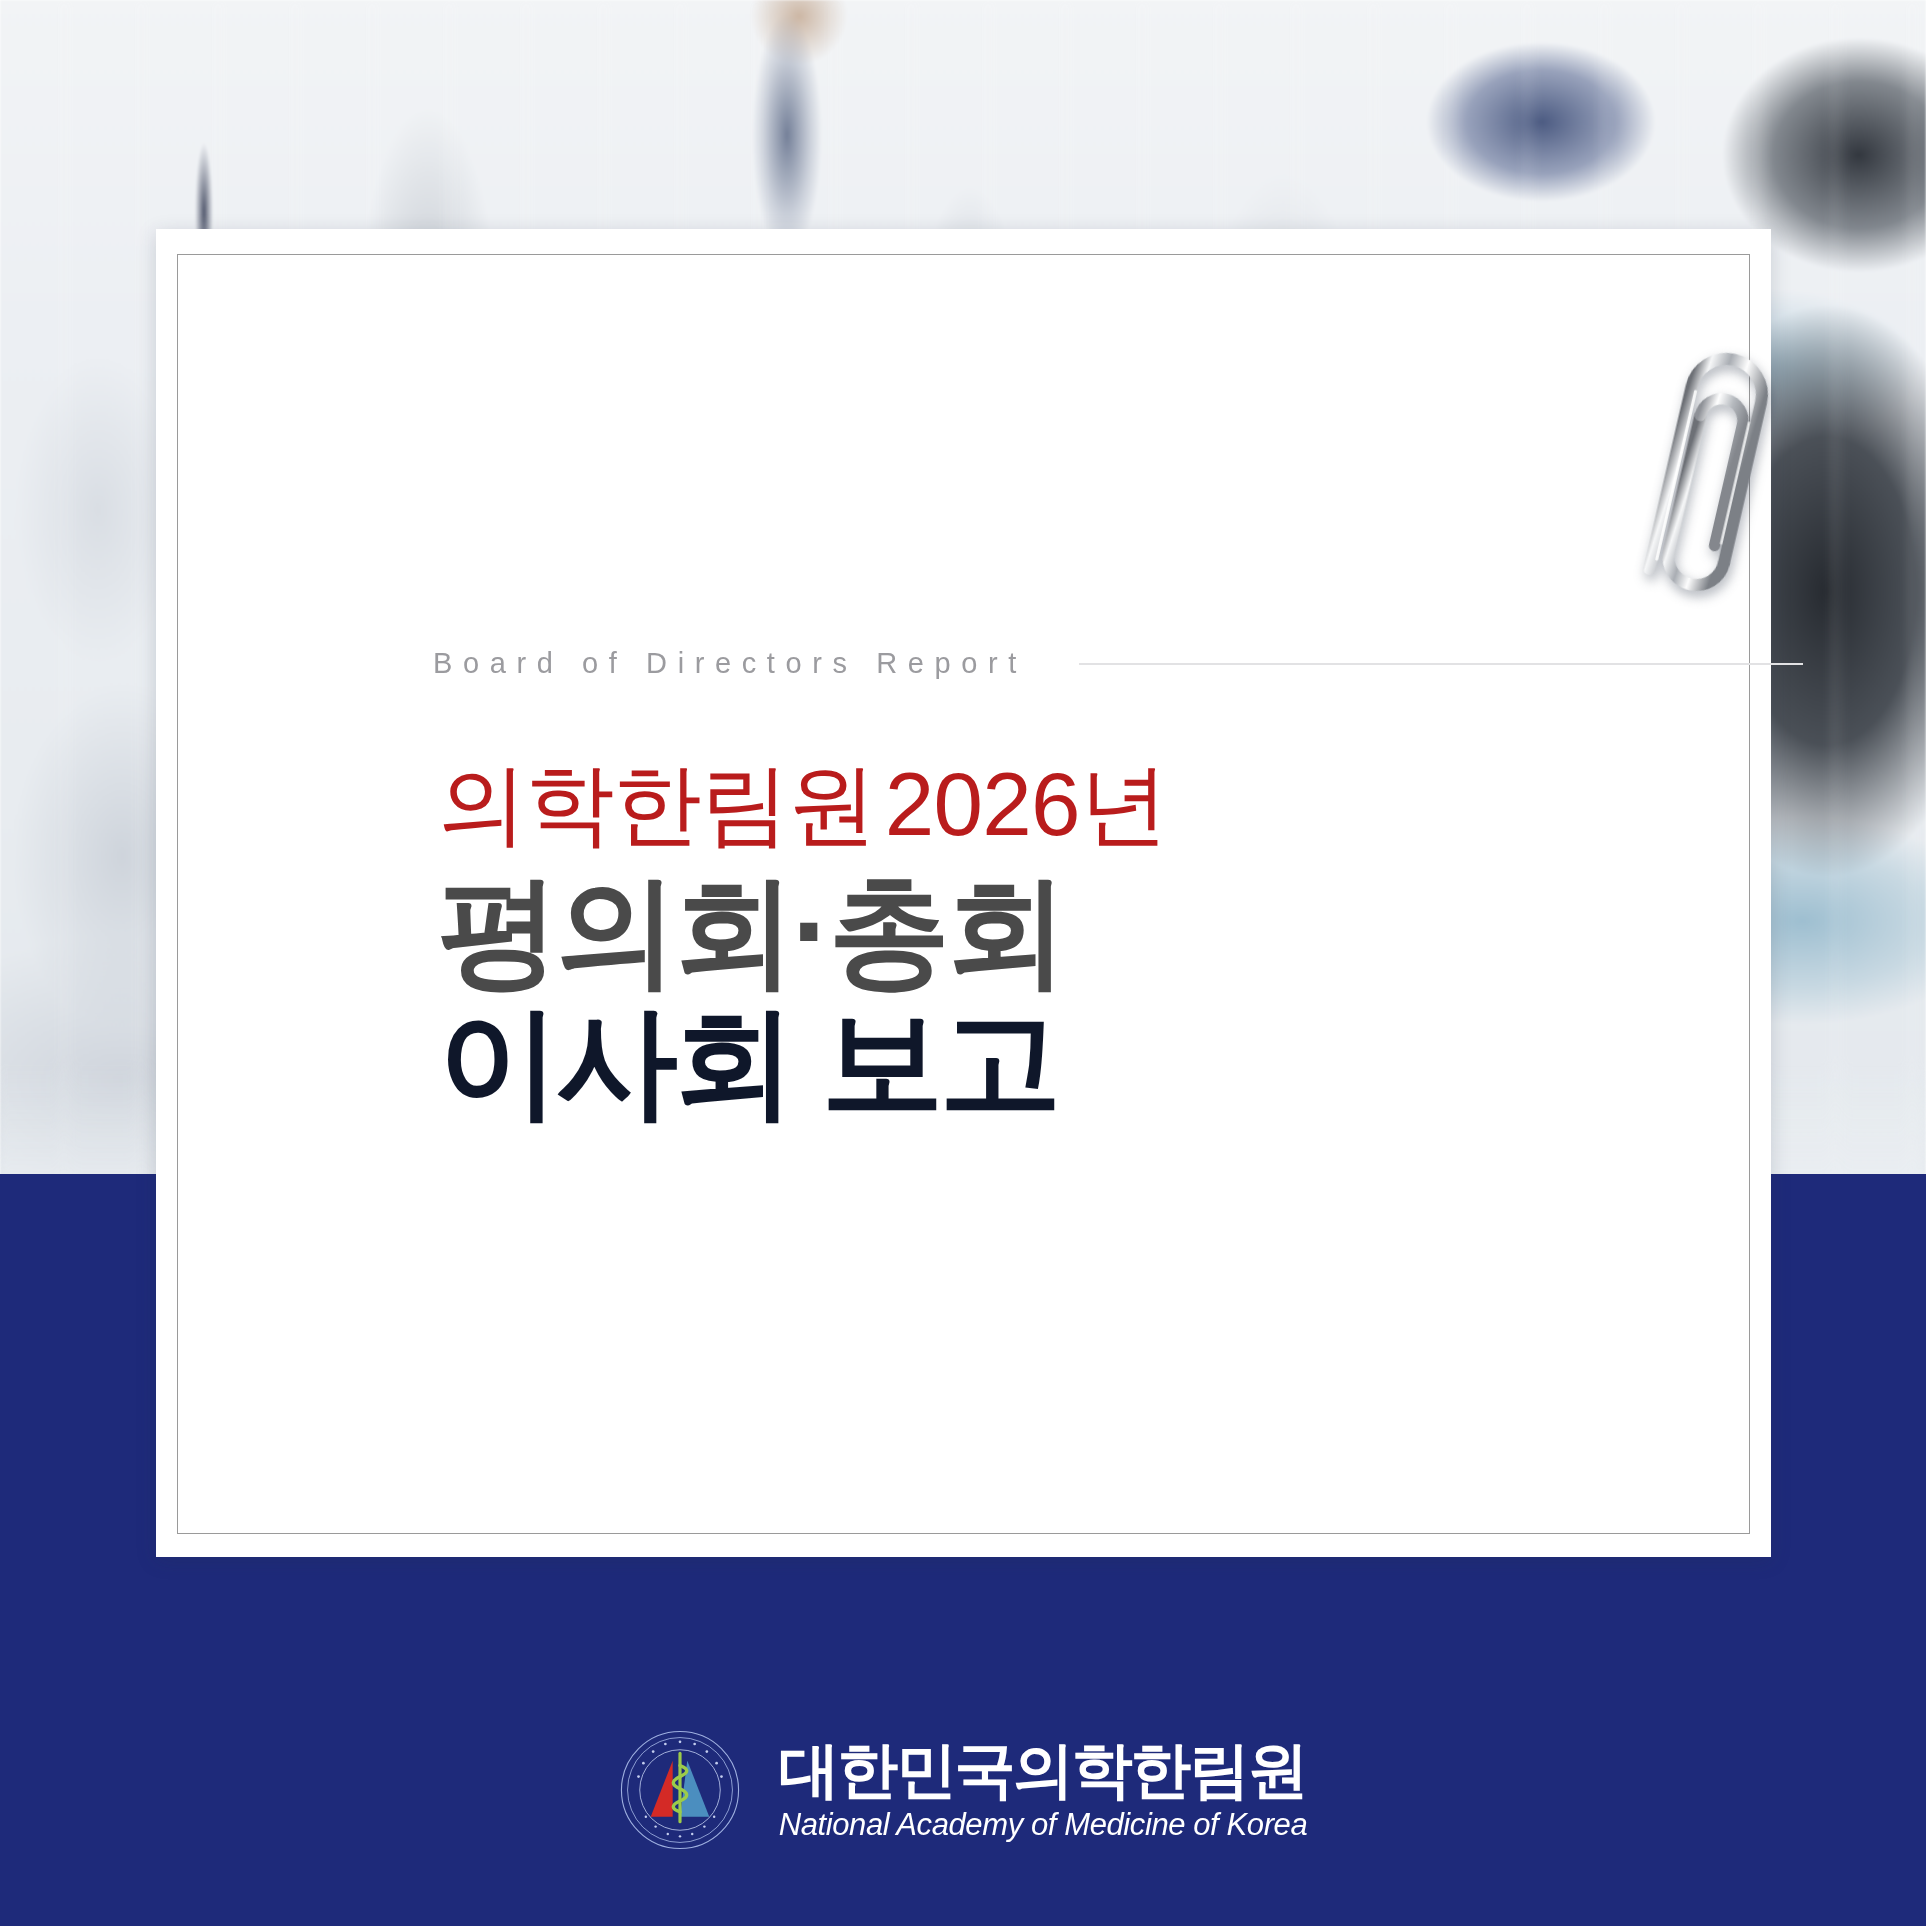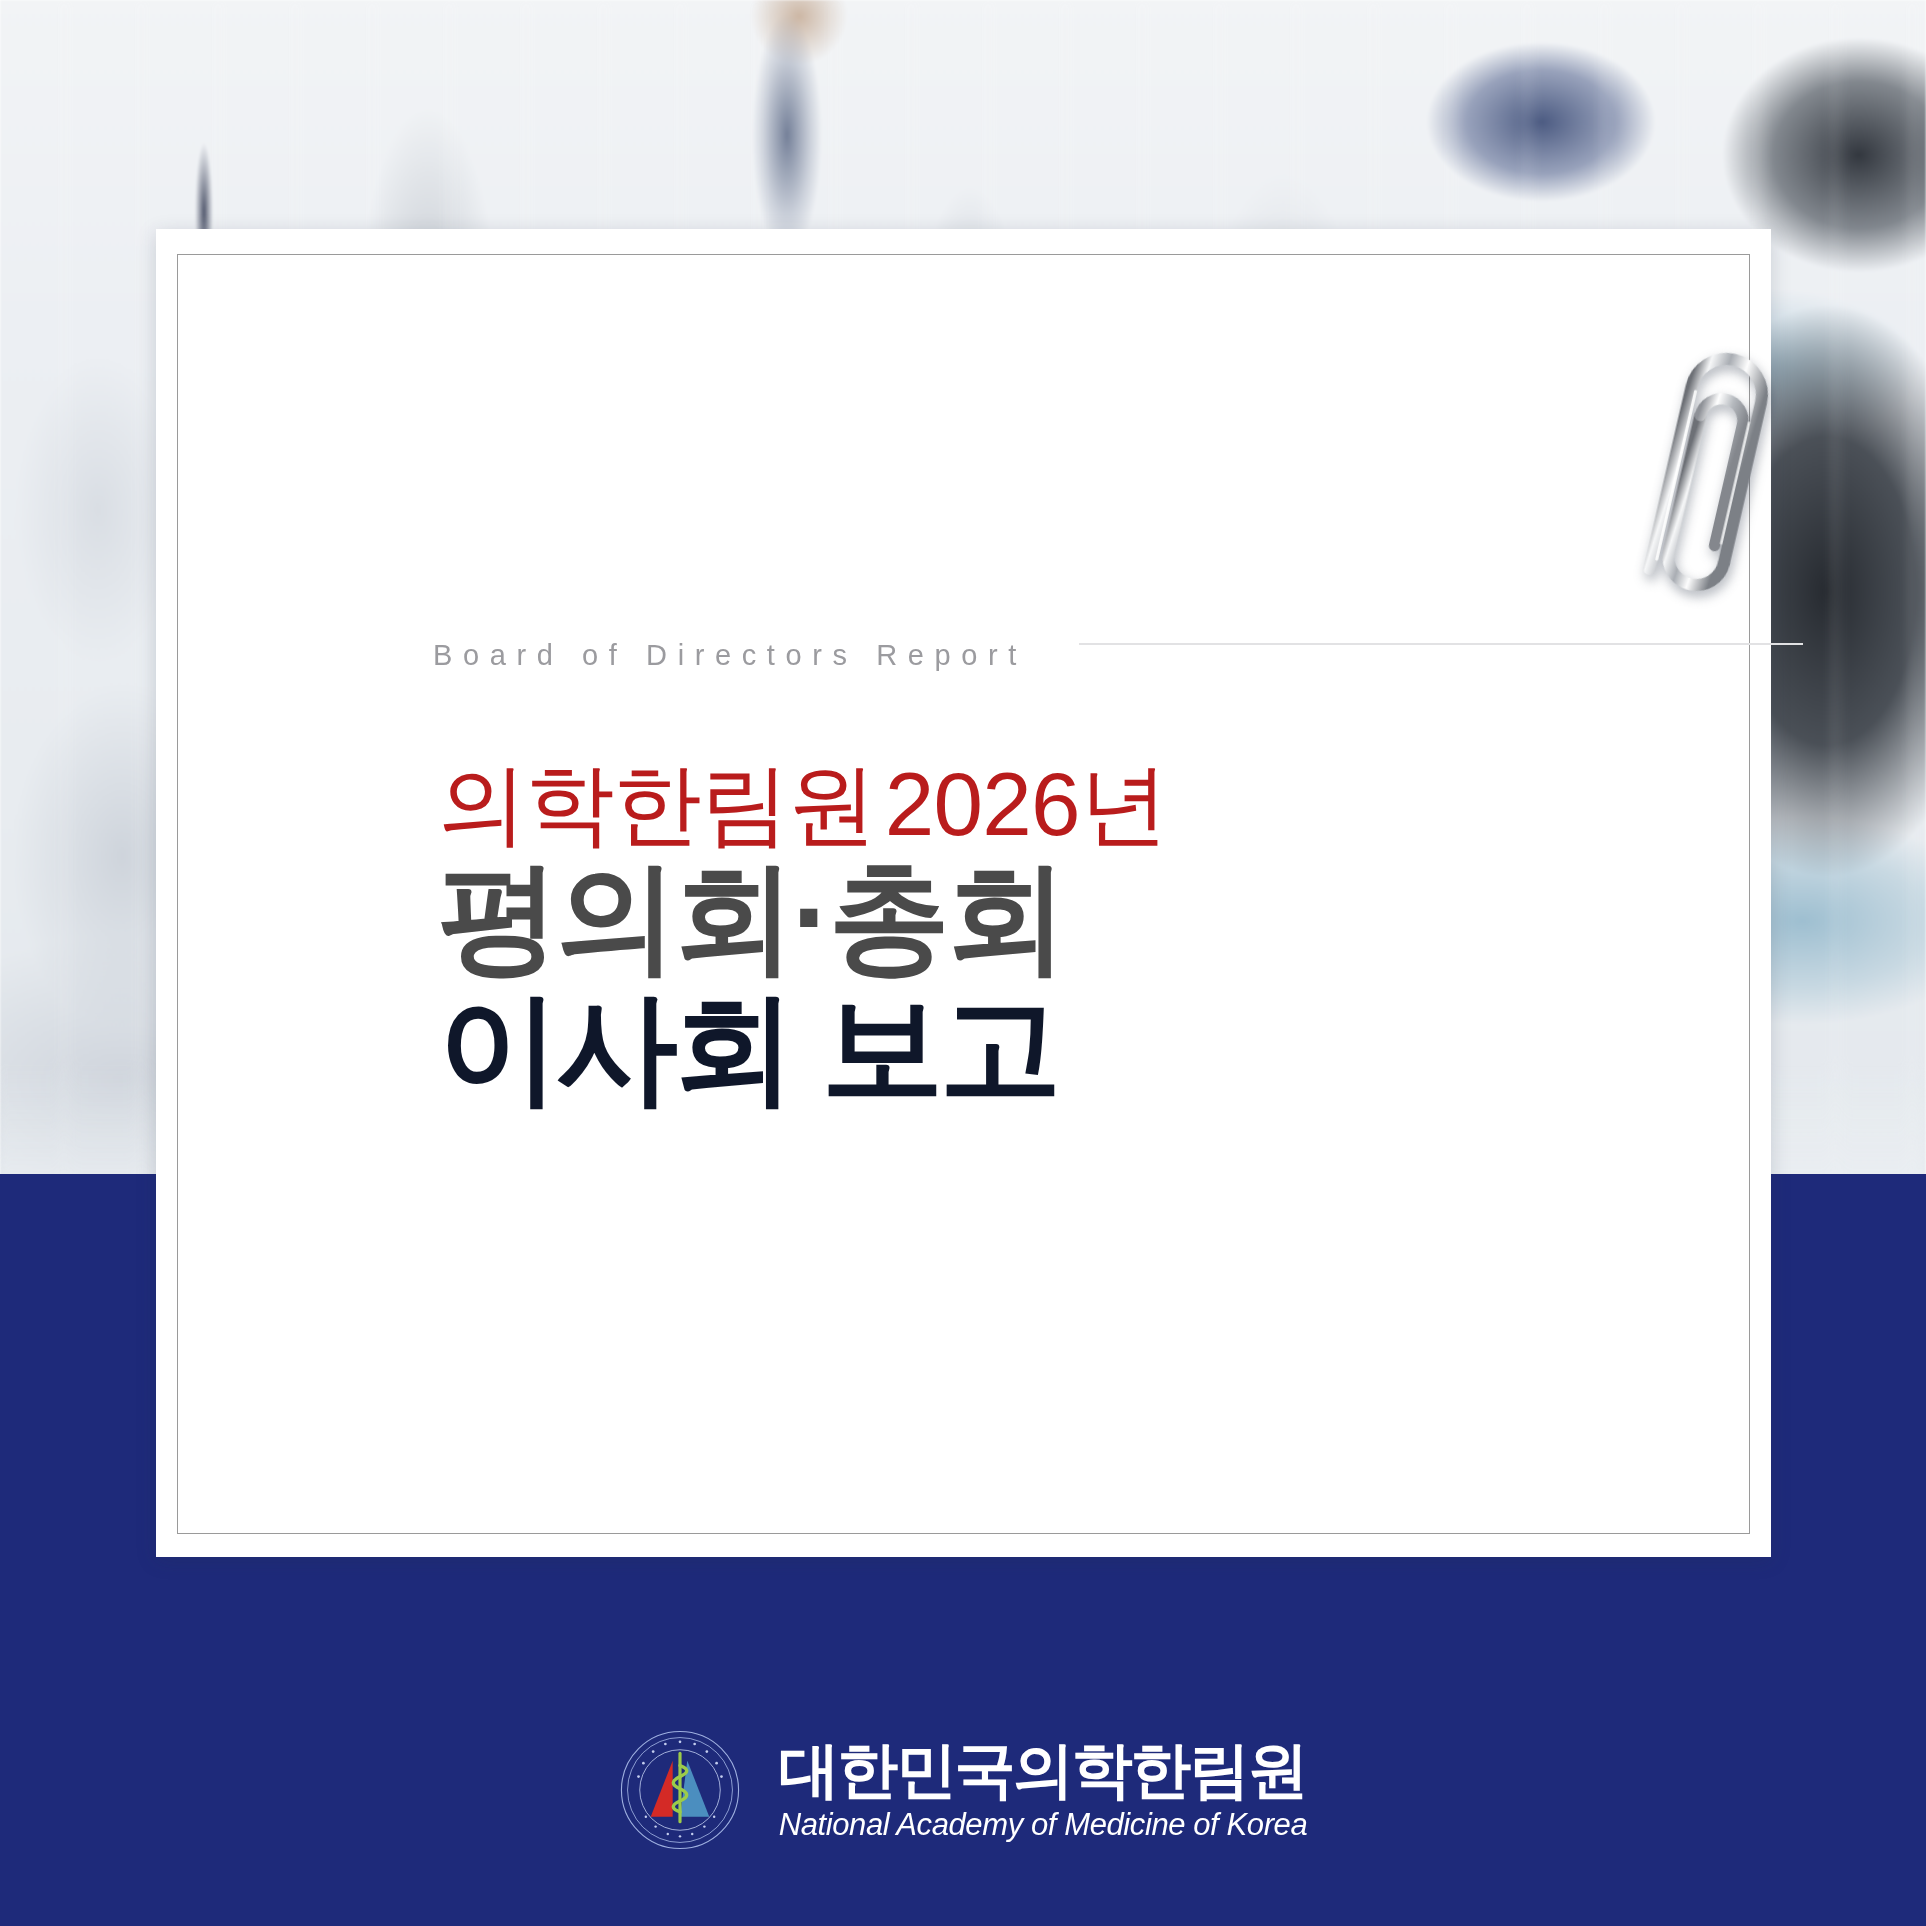--- a/index.html
+++ b/index.html
@@ -109,21 +109,21 @@
     z-index:40;
     filter:drop-shadow(3.3px 5.7px 5.7px rgba(30,40,60,.35));
   }
   .paperclip svg { width:100%; height:100%; display:block; }
 
   
   .eyebrow-row {
     position:absolute;
     left:277px; top:412px;
     width:1370px; height:45px;
-    display:flex; align-items:flex-start; gap:52px;
+    display:flex; align-items:center; gap:52px;
   }
   .eyebrow-text {
     font-size:29px;
     letter-spacing:10.6px;
     color:#9b9b9f;
     font-weight:400;
     white-space:nowrap;
     line-height:1;
   }
   .eyebrow-rule {
@@ -152,21 +152,21 @@
     letter-spacing:-0.8px;
     padding-left:9.8px;
   }
   .hl-line2 {
     font-size:122px;
     line-height:1.06;
     color:#4a4a4a;
     font-weight:700;
     white-space:nowrap;
     letter-spacing:-4.1px;
-    margin-top:3px;
+    margin-top:17px;
   }
   .hl-line3 {
     font-size:122px;
     line-height:1.06;
     color:#0f172a;
     font-weight:700;
     white-space:nowrap;
     letter-spacing:-4.1px;
     margin-top:2.4px;
   }

